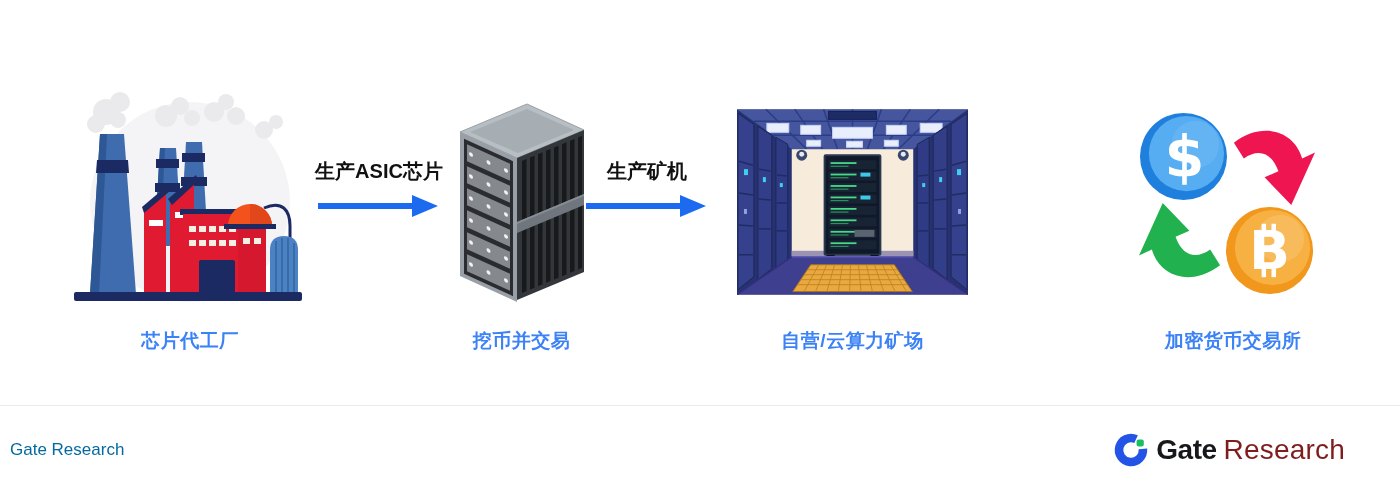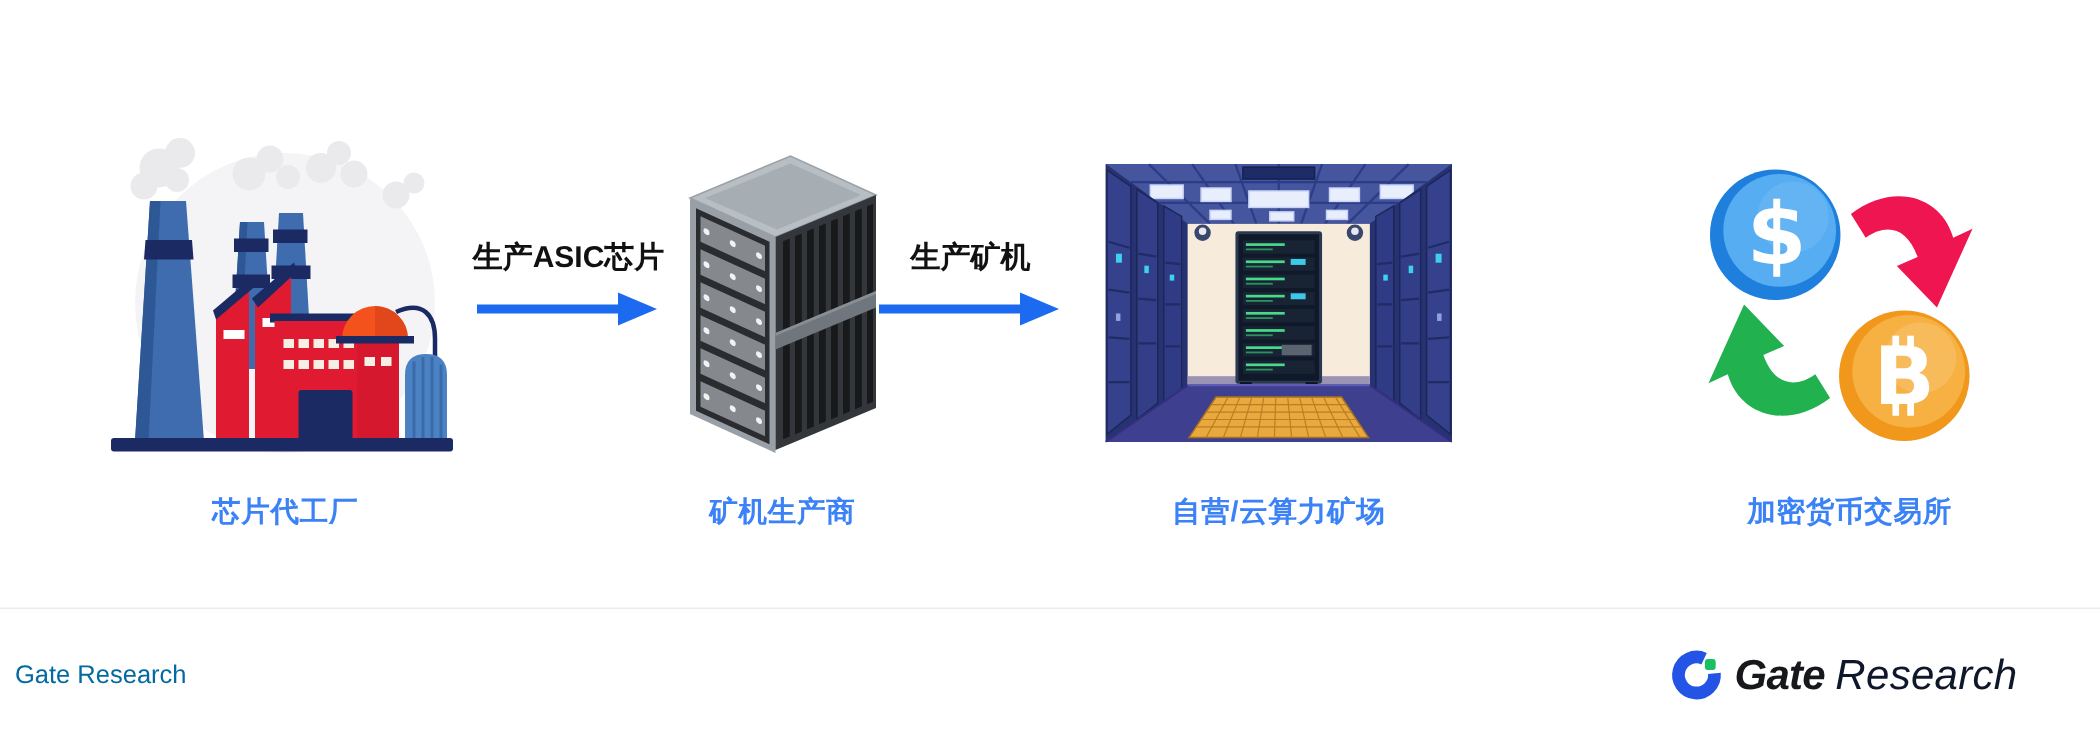--- a/index.html
+++ b/index.html
@@ -15,24 +15,24 @@
   .arrow{
     position:absolute;display:flex;flex-direction:column;align-items:center;
     width:122px;gap:9px;
   }
   .arrow-label{font-size:20px;font-weight:700;color:#111;white-space:nowrap;}
   .divider{position:absolute;left:0;top:405px;width:1400px;height:1px;background:#ebebee;}
   .footer-watermark{
     position:absolute;left:10px;top:440px;font-size:17px;color:#0369a1;
   }
   .footer-logo{
-    position:absolute;right:55px;top:432px;display:flex;align-items:center;gap:7px;font-style:italic;
+    position:absolute;right:55px;top:432px;display:flex;align-items:center;gap:7px;
   }
   .footer-logo .brand{font-size:28px;font-weight:800;color:#17181b;letter-spacing:-0.5px;}
-  .footer-logo .suffix{font-size:28px;font-weight:500;color:#0f172a;letter-spacing:0.2px;}
+  .footer-logo .suffix{font-size:28px;font-weight:500;color:#7f1d1d;letter-spacing:0.2px;}
   svg{display:block;}
 </style>
 </head>
 <body>
 
 <div class="canvas">
 
   <div class="node" style="left:68px;top:86px;width:244px;height:220px">
     <svg width="244" height="220" viewBox="0 0 244 220">
       <circle cx="122" cy="116" r="100" fill="#f4f4f6"></circle>
@@ -163,21 +163,21 @@
           <rect x="37" y="5" width="4.5" height="132"></rect>
             <rect x="45" y="5" width="4.5" height="132"></rect>
           <rect x="53" y="5" width="4.5" height="132"></rect>
             <rect x="61" y="5" width="4" height="132"></rect>
         </g>
         <rect y="64" width="67" height="11" fill="#6f767d"></rect>
         <rect y="64" width="67" height="2" fill="#878e95"></rect>
       </g>
     </svg>
   </div>
-  <div class="node-label" style="left:429px;top:328px;width:185px">矿机生产商</div>
+  <div class="node-label" style="left:429px;top:328px;width:185px">挖币并交易</div>
 
   <div class="arrow" style="left:586px;top:158px">
     <span class="arrow-label">生产矿机</span>
     <svg width="122" height="24" viewBox="0 0 122 24">
       <rect x="0" y="9" width="98" height="6" fill="#1b6af0"></rect>
       <polygon points="94,1 120,12 94,23" fill="#1b6af0"></polygon>
     </svg>
   </div>
 
   <div class="node" style="left:737px;top:109px;width:231px;height:186px">

